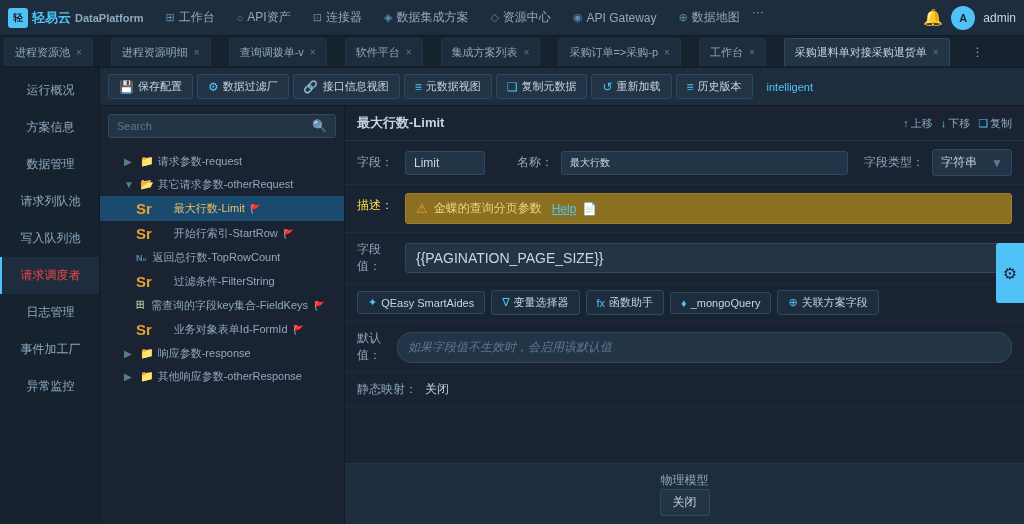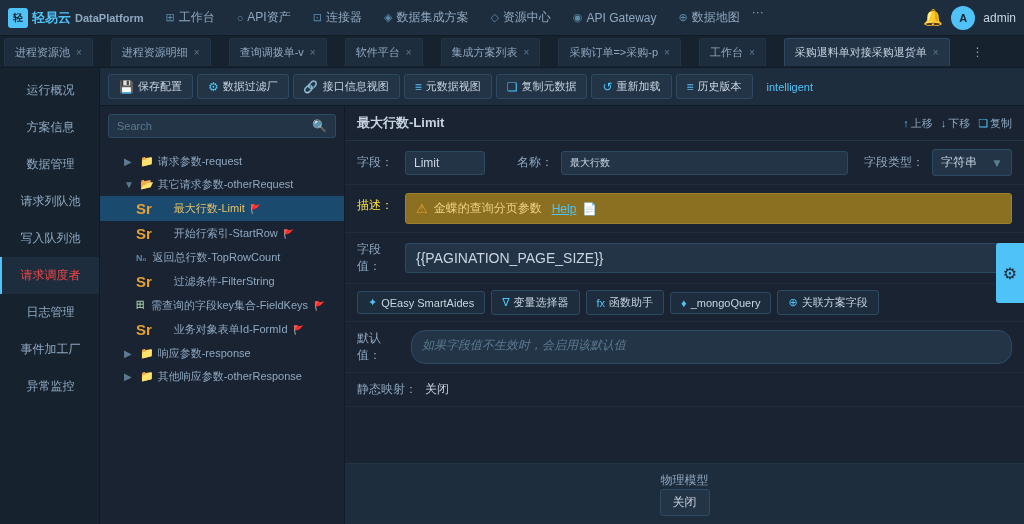--- a/index.html
+++ b/index.html
@@ -177,22 +177,22 @@
     }
     .tool-btn {
       display: flex; align-items: center; gap: 4px;
       padding: 4px 10px; background: #1e2d3d;
       border: 1px solid #2d4a63; border-radius: 3px;
       color: #c8d4e0; cursor: pointer; font-size: 11px;
     }
     .tool-btn .tool-icon { color: #4fc3f7; font-size: 11px; }
 
     .default-row {
-      display: flex; 
-      padding: 8px 12px; border-bottom: 1px solid #1e2d3d; gap: 14px;
+      display: flex; align-items: center;
+      padding: 8px 12px; border-bottom: 1px solid #1e2d3d; gap: 0;
     }
     .default-label { color: #8fa8c0; font-size: 12px; width: 40px; flex-shrink: 0; }
     .default-field {
       flex: 1; background: #243447; border: 1px solid #2d4a63;
       border-radius: 14px; padding: 6px 10px;
       color: #5a7a90; font-size: 12px; font-style: italic;
     }
 
     .static-row {
       display: flex; align-items: center;

